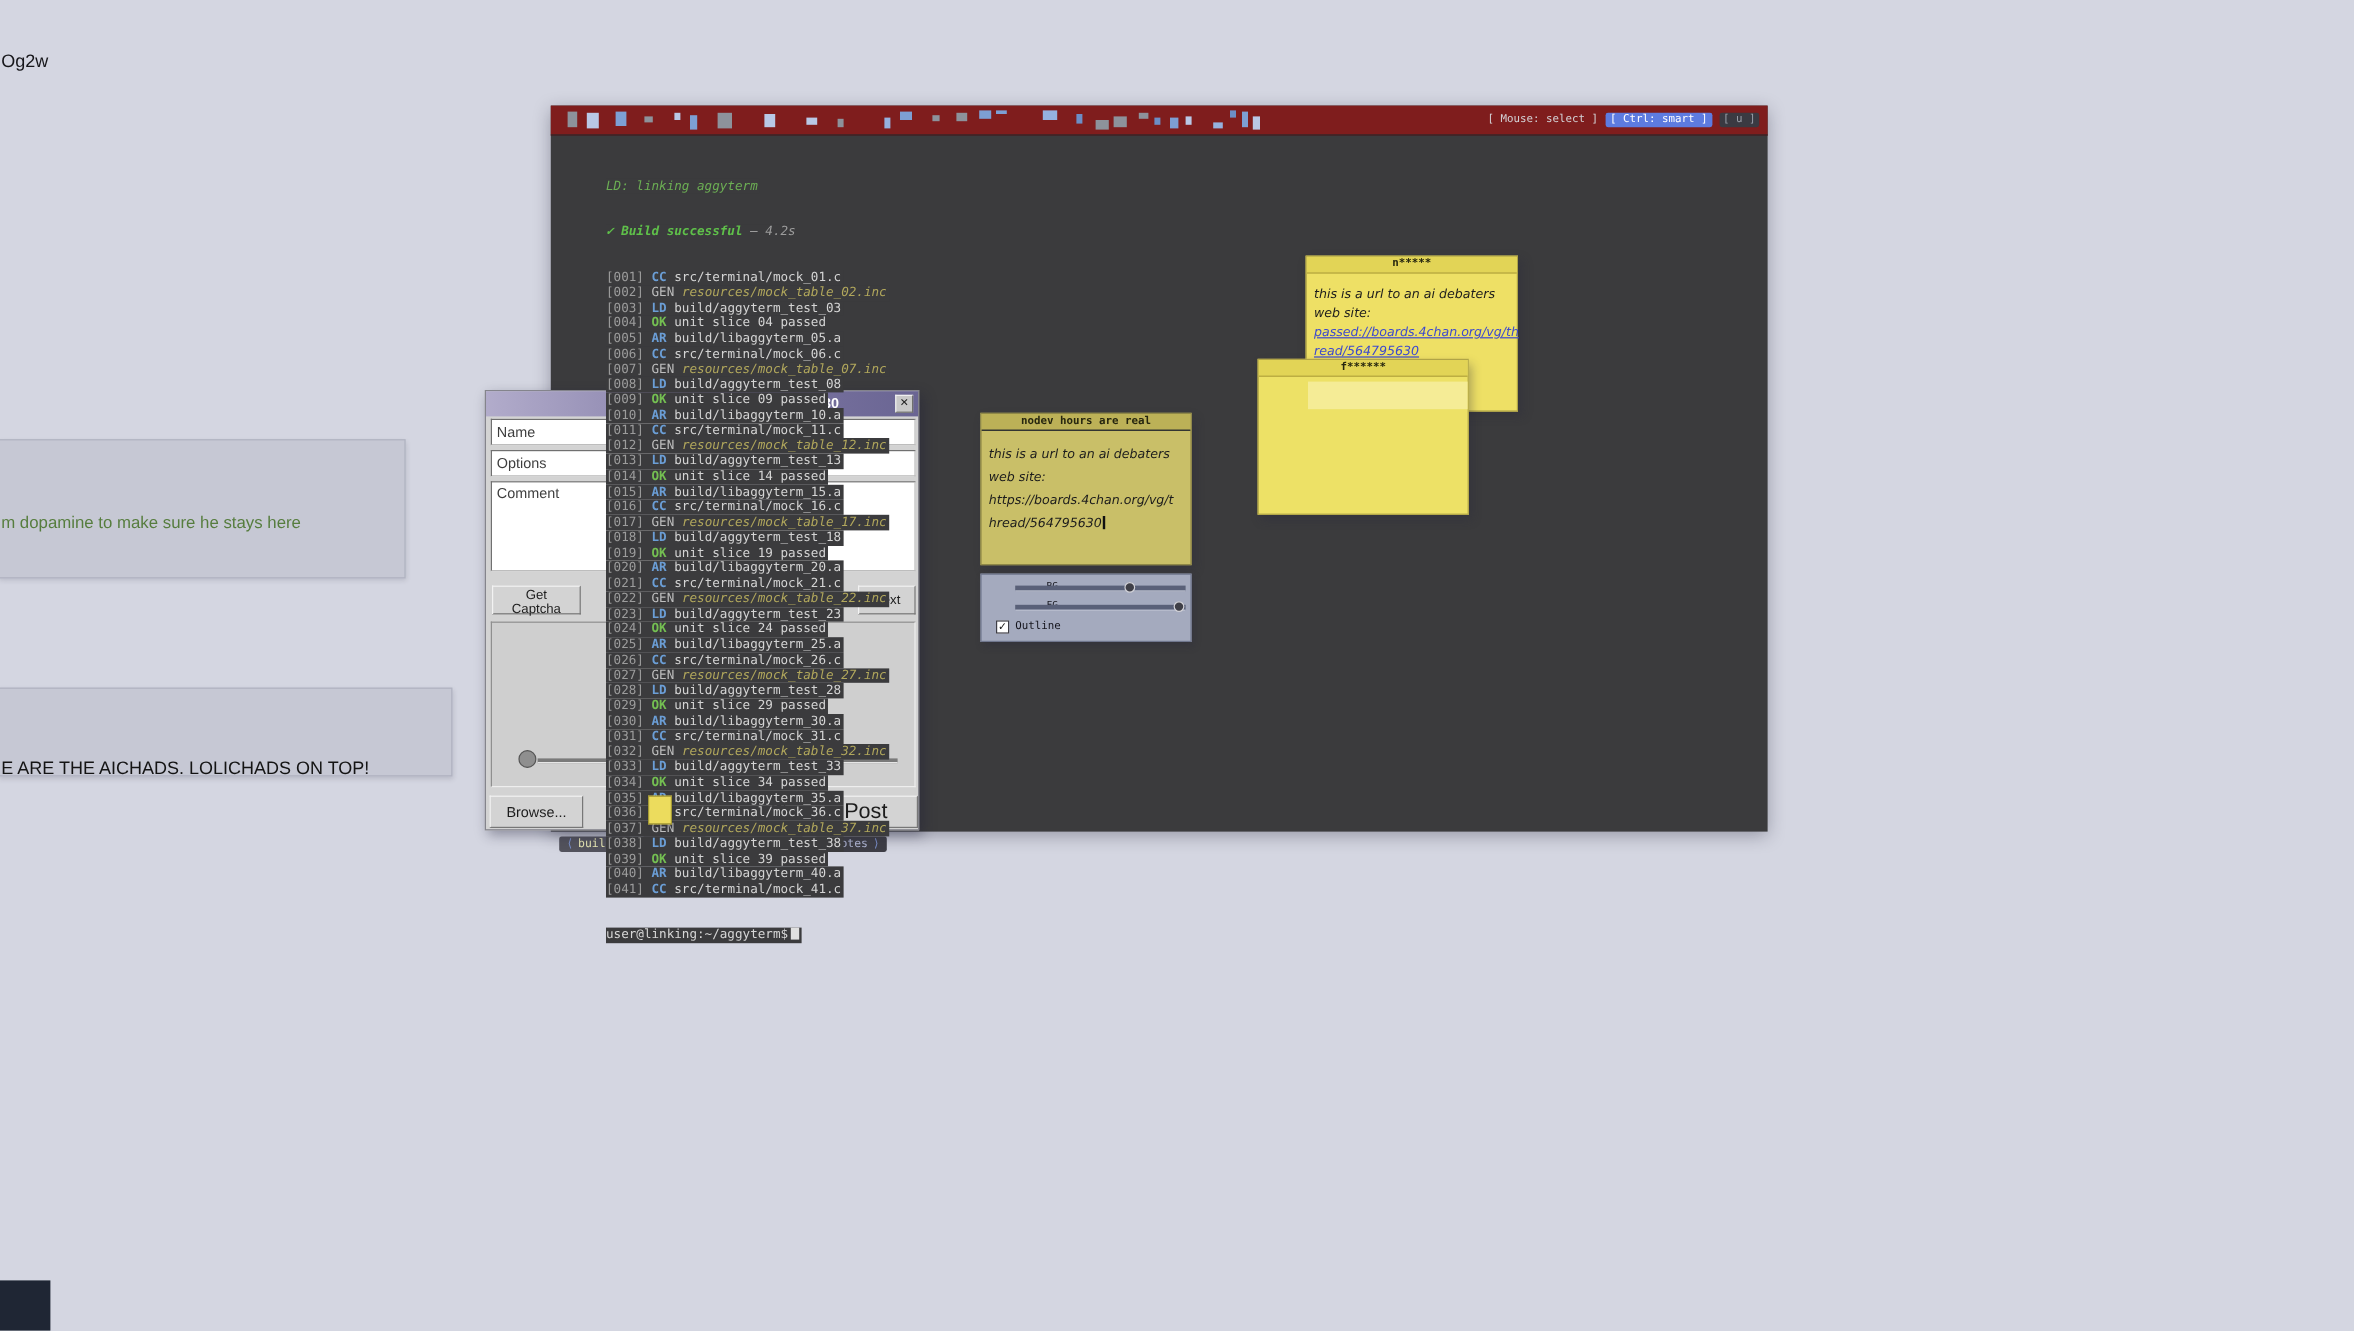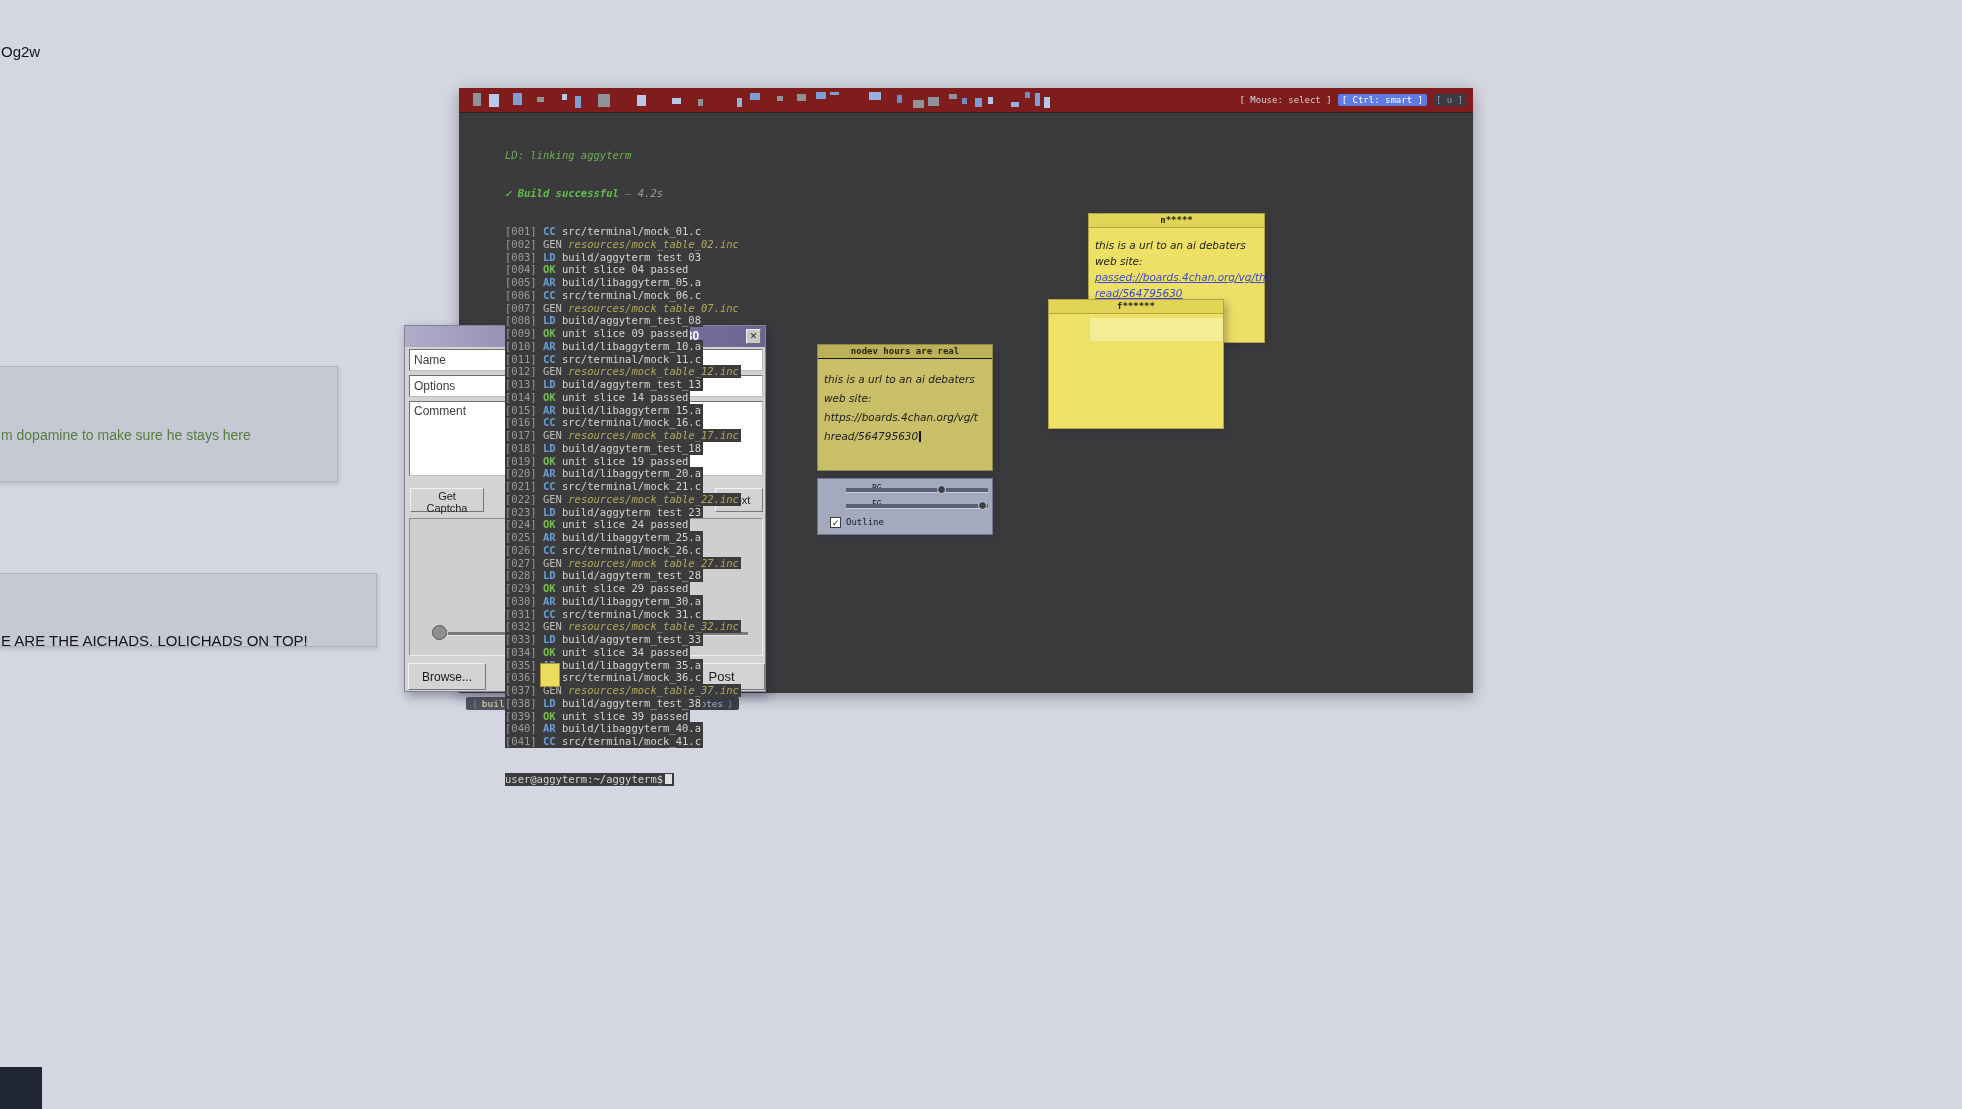--- a/index.html
+++ b/index.html
@@ -73,21 +73,21 @@
   .btn-captcha{left:5px;top:162px;width:74px;height:24px;}
   .btn-next{left:310px;top:162px;width:48px;height:24px;}
   .captcha-area{position:absolute;left:4px;top:192px;width:354px;height:138px;background:#cfcfcf;
                 border:1px solid;border-color:#8f8f8f #eee #eee #8f8f8f;box-sizing:border-box;}
   .slider-track{position:absolute;left:38px;right:14px;top:113px;height:3px;background:#7a7a7a;
                 border-bottom:1px solid #e6e6e6;}
   .slider-knob{position:absolute;left:22px;top:106px;width:15px;height:15px;border-radius:50%;
                background:#8f8f8f;border:1px solid #565656;box-sizing:border-box;}
   .btn-browse{left:3px;top:337px;width:78px;height:27px;font-size:12px;}
   .help-link{position:absolute;left:238px;top:343px;font-size:11px;color:#2a2a2a;}
-  .btn-post{left:273px;top:337px;width:87px;height:27px;font-size:13px;}
+  .btn-post{left:273px;top:337px;width:87px;height:27px;font-size:18px;}
 
   
   .mini-note{left:540px;top:663px;width:18px;height:22px;background:#ecdc5d;border:1px solid #a59a35;
              z-index:22;box-shadow:1px 2px 3px rgba(40,40,60,.3);}
 
   
   .snote{box-shadow:3px 4px 8px rgba(40,40,60,.35);box-sizing:border-box;}
   .note-title{height:13px;font:bold 9px/13px "DejaVu Sans Mono",monospace;text-align:center;color:#26260f;}
   .note-body{font:italic 10.5px/16px "DejaVu Sans",sans-serif;color:#1c1c1c;padding:9px 6px;white-space:pre;}
   .note-olive{left:817px;top:344px;width:176px;height:127px;background:#c9bf68;border:1px solid #8f8847;z-index:5;}
@@ -205,21 +205,21 @@
   </div>
   <button class="btn95 btn-browse">Browse...</button>
   <span class="help-link">[?]</span>
   <button class="btn95 btn-post">Post</button>
 </div>
 
 <div class="abs term-text">
   <div class="tline"><span class="cell"><span class="hdr-link">LD: linking aggyterm</span></span></div>
   <div class="tline"><span class="cell"><span class="hdr-ok">✓ Build successful</span><span class="hdr-time"> — 4.2s</span></span></div>
   <div><div class="tline"><span class="cell"><span class="ln">[001] </span><span class="tg-b">CC </span><span class="path">src/terminal/mock_01.c</span></span></div><div class="tline"><span class="cell"><span class="ln">[002] </span><span class="tg-n">GEN </span><span class="genpath">resources/mock_table_02.inc</span></span></div><div class="tline"><span class="cell"><span class="ln">[003] </span><span class="tg-b">LD </span><span class="path">build/aggyterm_test_03</span></span></div><div class="tline"><span class="cell"><span class="ln">[004] </span><span class="tg-g">OK </span><span class="path">unit slice 04 passed</span></span></div><div class="tline"><span class="cell"><span class="ln">[005] </span><span class="tg-b">AR </span><span class="path">build/libaggyterm_05.a</span></span></div><div class="tline"><span class="cell"><span class="ln">[006] </span><span class="tg-b">CC </span><span class="path">src/terminal/mock_06.c</span></span></div><div class="tline"><span class="cell"><span class="ln">[007] </span><span class="tg-n">GEN </span><span class="genpath">resources/mock_table_07.inc</span></span></div><div class="tline"><span class="cell"><span class="ln">[008] </span><span class="tg-b">LD </span><span class="path">build/aggyterm_test_08</span></span></div><div class="tline"><span class="cell"><span class="ln">[009] </span><span class="tg-g">OK </span><span class="path">unit slice 09 passed</span></span></div><div class="tline"><span class="cell"><span class="ln">[010] </span><span class="tg-b">AR </span><span class="path">build/libaggyterm_10.a</span></span></div><div class="tline"><span class="cell"><span class="ln">[011] </span><span class="tg-b">CC </span><span class="path">src/terminal/mock_11.c</span></span></div><div class="tline"><span class="cell"><span class="ln">[012] </span><span class="tg-n">GEN </span><span class="genpath">resources/mock_table_12.inc</span></span></div><div class="tline"><span class="cell"><span class="ln">[013] </span><span class="tg-b">LD </span><span class="path">build/aggyterm_test_13</span></span></div><div class="tline"><span class="cell"><span class="ln">[014] </span><span class="tg-g">OK </span><span class="path">unit slice 14 passed</span></span></div><div class="tline"><span class="cell"><span class="ln">[015] </span><span class="tg-b">AR </span><span class="path">build/libaggyterm_15.a</span></span></div><div class="tline"><span class="cell"><span class="ln">[016] </span><span class="tg-b">CC </span><span class="path">src/terminal/mock_16.c</span></span></div><div class="tline"><span class="cell"><span class="ln">[017] </span><span class="tg-n">GEN </span><span class="genpath">resources/mock_table_17.inc</span></span></div><div class="tline"><span class="cell"><span class="ln">[018] </span><span class="tg-b">LD </span><span class="path">build/aggyterm_test_18</span></span></div><div class="tline"><span class="cell"><span class="ln">[019] </span><span class="tg-g">OK </span><span class="path">unit slice 19 passed</span></span></div><div class="tline"><span class="cell"><span class="ln">[020] </span><span class="tg-b">AR </span><span class="path">build/libaggyterm_20.a</span></span></div><div class="tline"><span class="cell"><span class="ln">[021] </span><span class="tg-b">CC </span><span class="path">src/terminal/mock_21.c</span></span></div><div class="tline"><span class="cell"><span class="ln">[022] </span><span class="tg-n">GEN </span><span class="genpath">resources/mock_table_22.inc</span></span></div><div class="tline"><span class="cell"><span class="ln">[023] </span><span class="tg-b">LD </span><span class="path">build/aggyterm_test_23</span></span></div><div class="tline"><span class="cell"><span class="ln">[024] </span><span class="tg-g">OK </span><span class="path">unit slice 24 passed</span></span></div><div class="tline"><span class="cell"><span class="ln">[025] </span><span class="tg-b">AR </span><span class="path">build/libaggyterm_25.a</span></span></div><div class="tline"><span class="cell"><span class="ln">[026] </span><span class="tg-b">CC </span><span class="path">src/terminal/mock_26.c</span></span></div><div class="tline"><span class="cell"><span class="ln">[027] </span><span class="tg-n">GEN </span><span class="genpath">resources/mock_table_27.inc</span></span></div><div class="tline"><span class="cell"><span class="ln">[028] </span><span class="tg-b">LD </span><span class="path">build/aggyterm_test_28</span></span></div><div class="tline"><span class="cell"><span class="ln">[029] </span><span class="tg-g">OK </span><span class="path">unit slice 29 passed</span></span></div><div class="tline"><span class="cell"><span class="ln">[030] </span><span class="tg-b">AR </span><span class="path">build/libaggyterm_30.a</span></span></div><div class="tline"><span class="cell"><span class="ln">[031] </span><span class="tg-b">CC </span><span class="path">src/terminal/mock_31.c</span></span></div><div class="tline"><span class="cell"><span class="ln">[032] </span><span class="tg-n">GEN </span><span class="genpath">resources/mock_table_32.inc</span></span></div><div class="tline"><span class="cell"><span class="ln">[033] </span><span class="tg-b">LD </span><span class="path">build/aggyterm_test_33</span></span></div><div class="tline"><span class="cell"><span class="ln">[034] </span><span class="tg-g">OK </span><span class="path">unit slice 34 passed</span></span></div><div class="tline"><span class="cell"><span class="ln">[035] </span><span class="tg-b">AR </span><span class="path">build/libaggyterm_35.a</span></span></div><div class="tline"><span class="cell"><span class="ln">[036] </span><span class="tg-b">CC </span><span class="path">src/terminal/mock_36.c</span></span></div><div class="tline"><span class="cell"><span class="ln">[037] </span><span class="tg-n">GEN </span><span class="genpath">resources/mock_table_37.inc</span></span></div><div class="tline"><span class="cell"><span class="ln">[038] </span><span class="tg-b">LD </span><span class="path">build/aggyterm_test_38</span></span></div><div class="tline"><span class="cell"><span class="ln">[039] </span><span class="tg-g">OK </span><span class="path">unit slice 39 passed</span></span></div><div class="tline"><span class="cell"><span class="ln">[040] </span><span class="tg-b">AR </span><span class="path">build/libaggyterm_40.a</span></span></div><div class="tline"><span class="cell"><span class="ln">[041] </span><span class="tg-b">CC </span><span class="path">src/terminal/mock_41.c</span></span></div></div>
-  <div class="tline"><span class="cell"><span class="prompt">user@aggyterm:~/aggyterm$</span><span class="cursor"></span></span></div>
+  <div class="tline"><span class="cell"><span class="prompt">user@linking:~/aggyterm$</span><span class="cursor"></span></span></div>
 </div>
 
 <div class="abs mini-note"></div>
 
 <div class="abs snote note-olive">
   <div class="note-title">nodev hours are real</div>
   <div class="note-body"><span>this is a url to an ai debaters</span><br><span>web site:</span><br><span>https://boards.4chan.org/vg/t</span><br><span>hread/564795630</span><span class="caret"></span></div>
 </div>
 
 <div class="abs style-panel">

